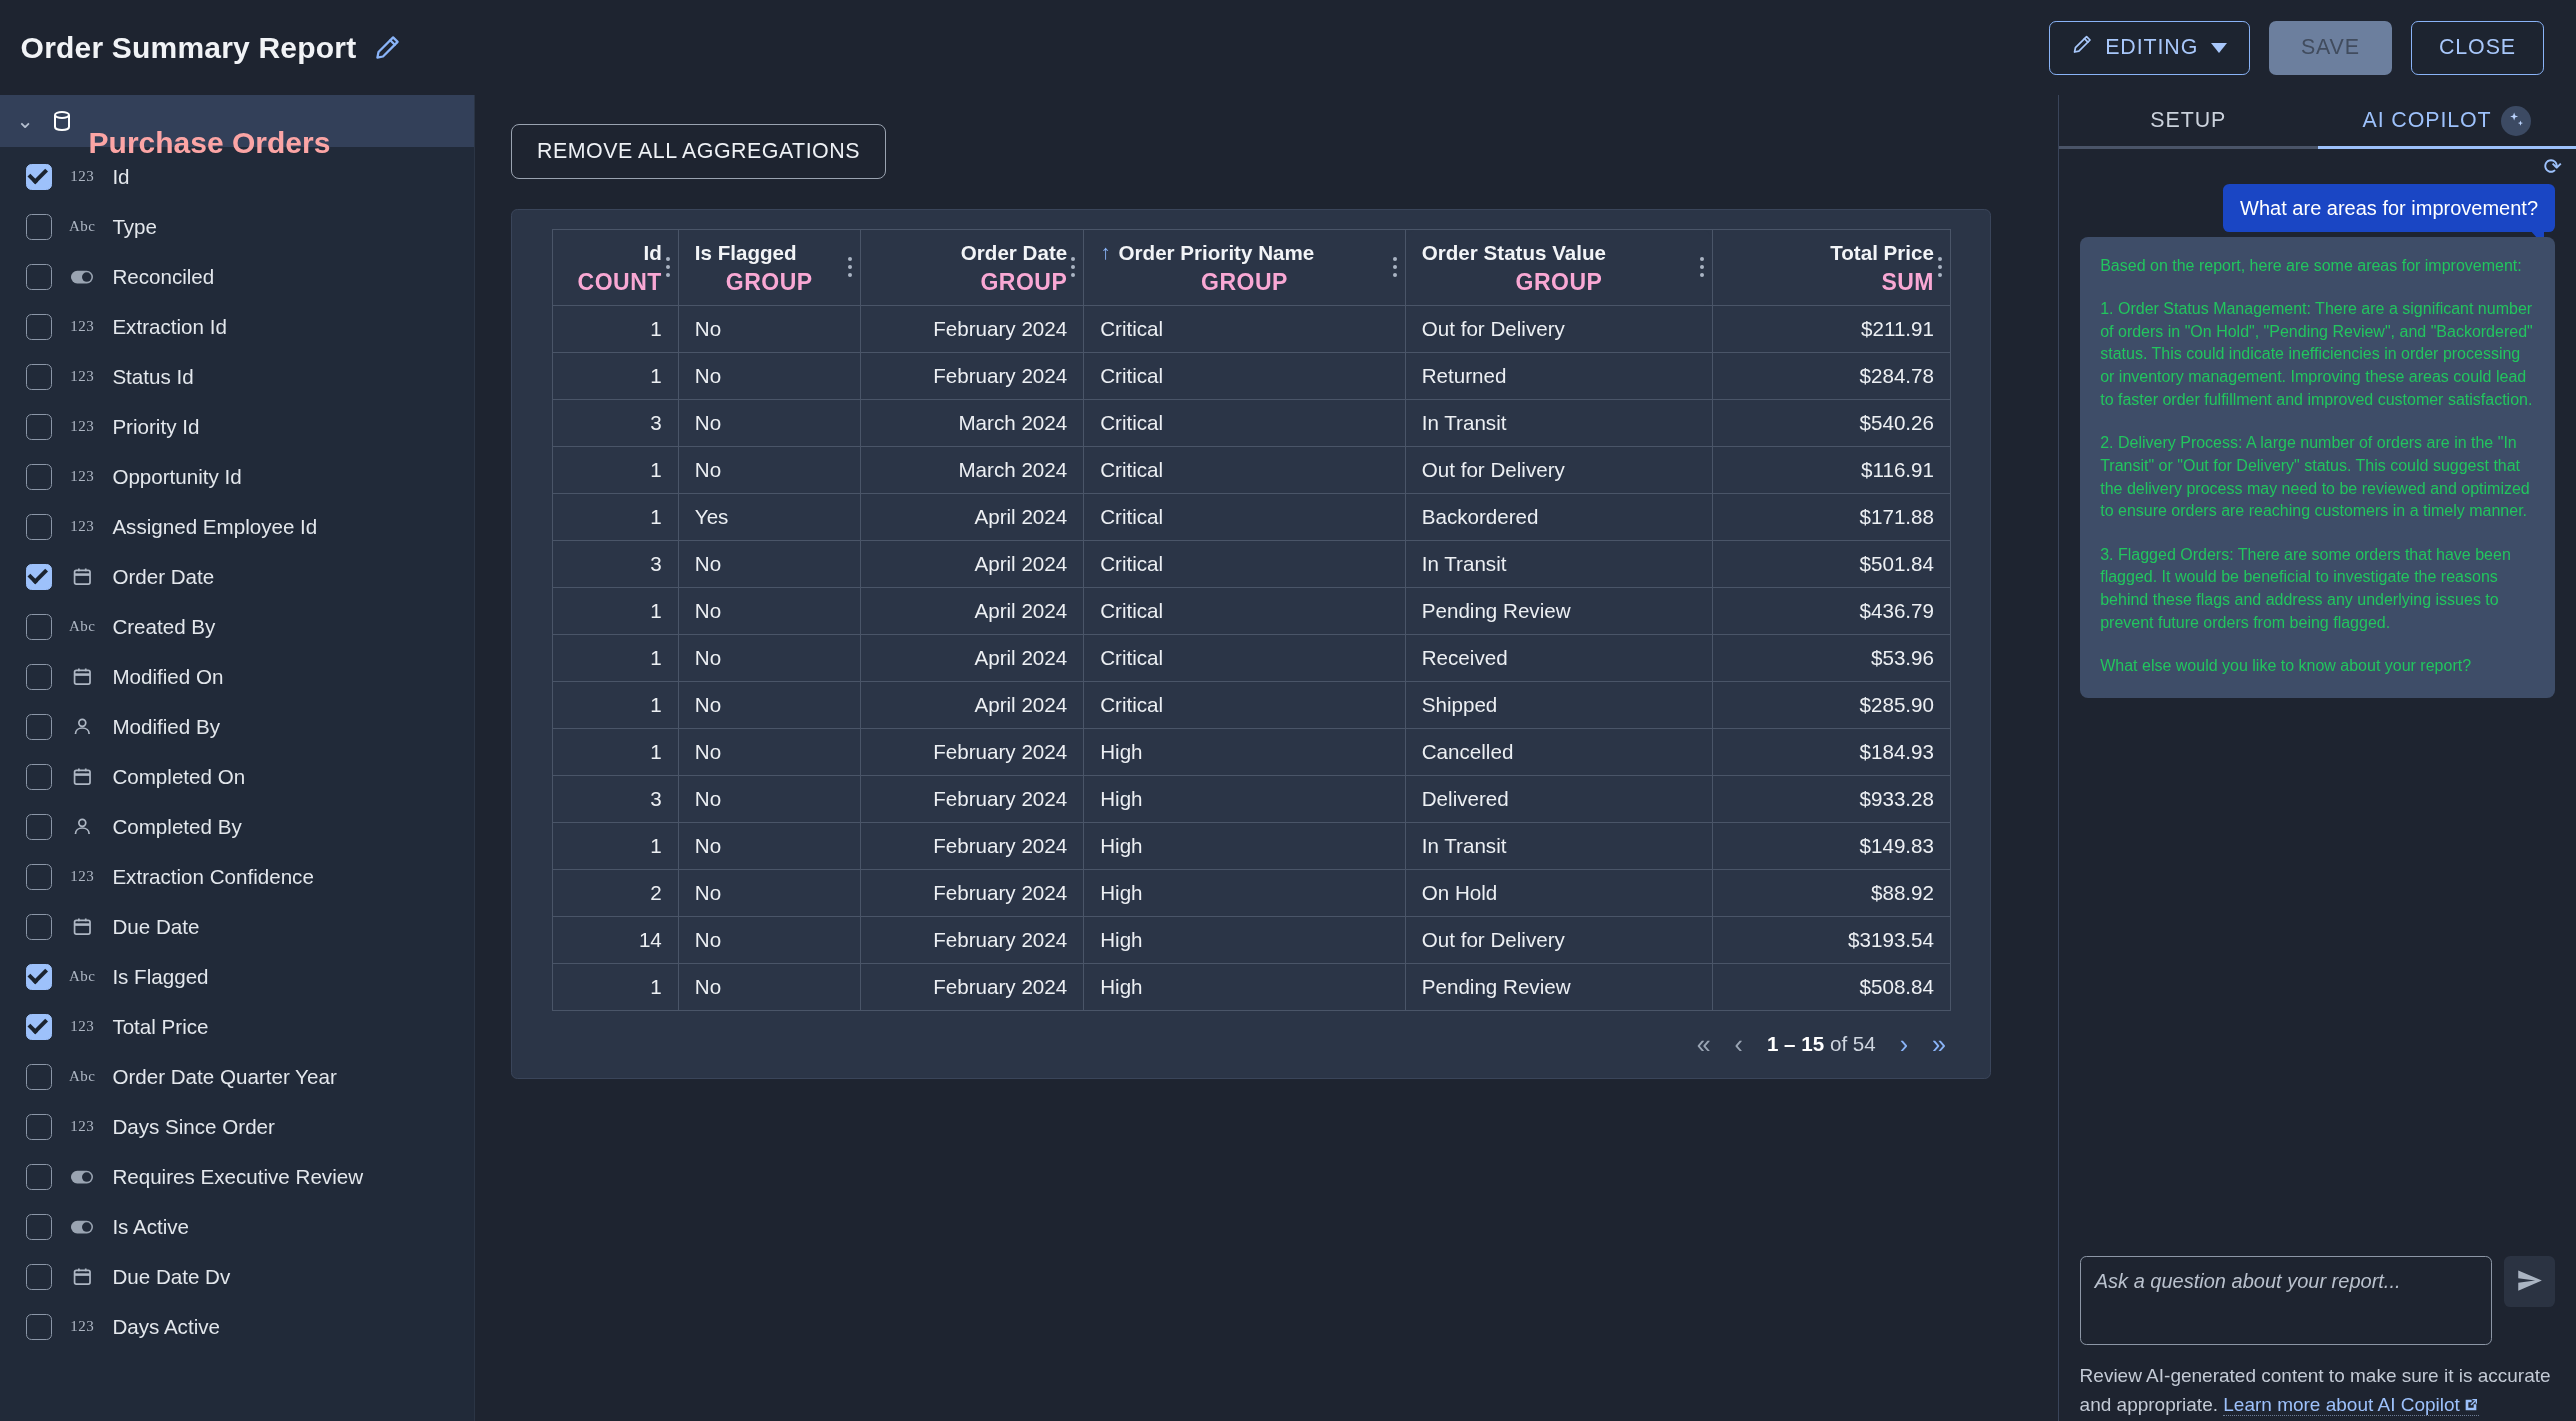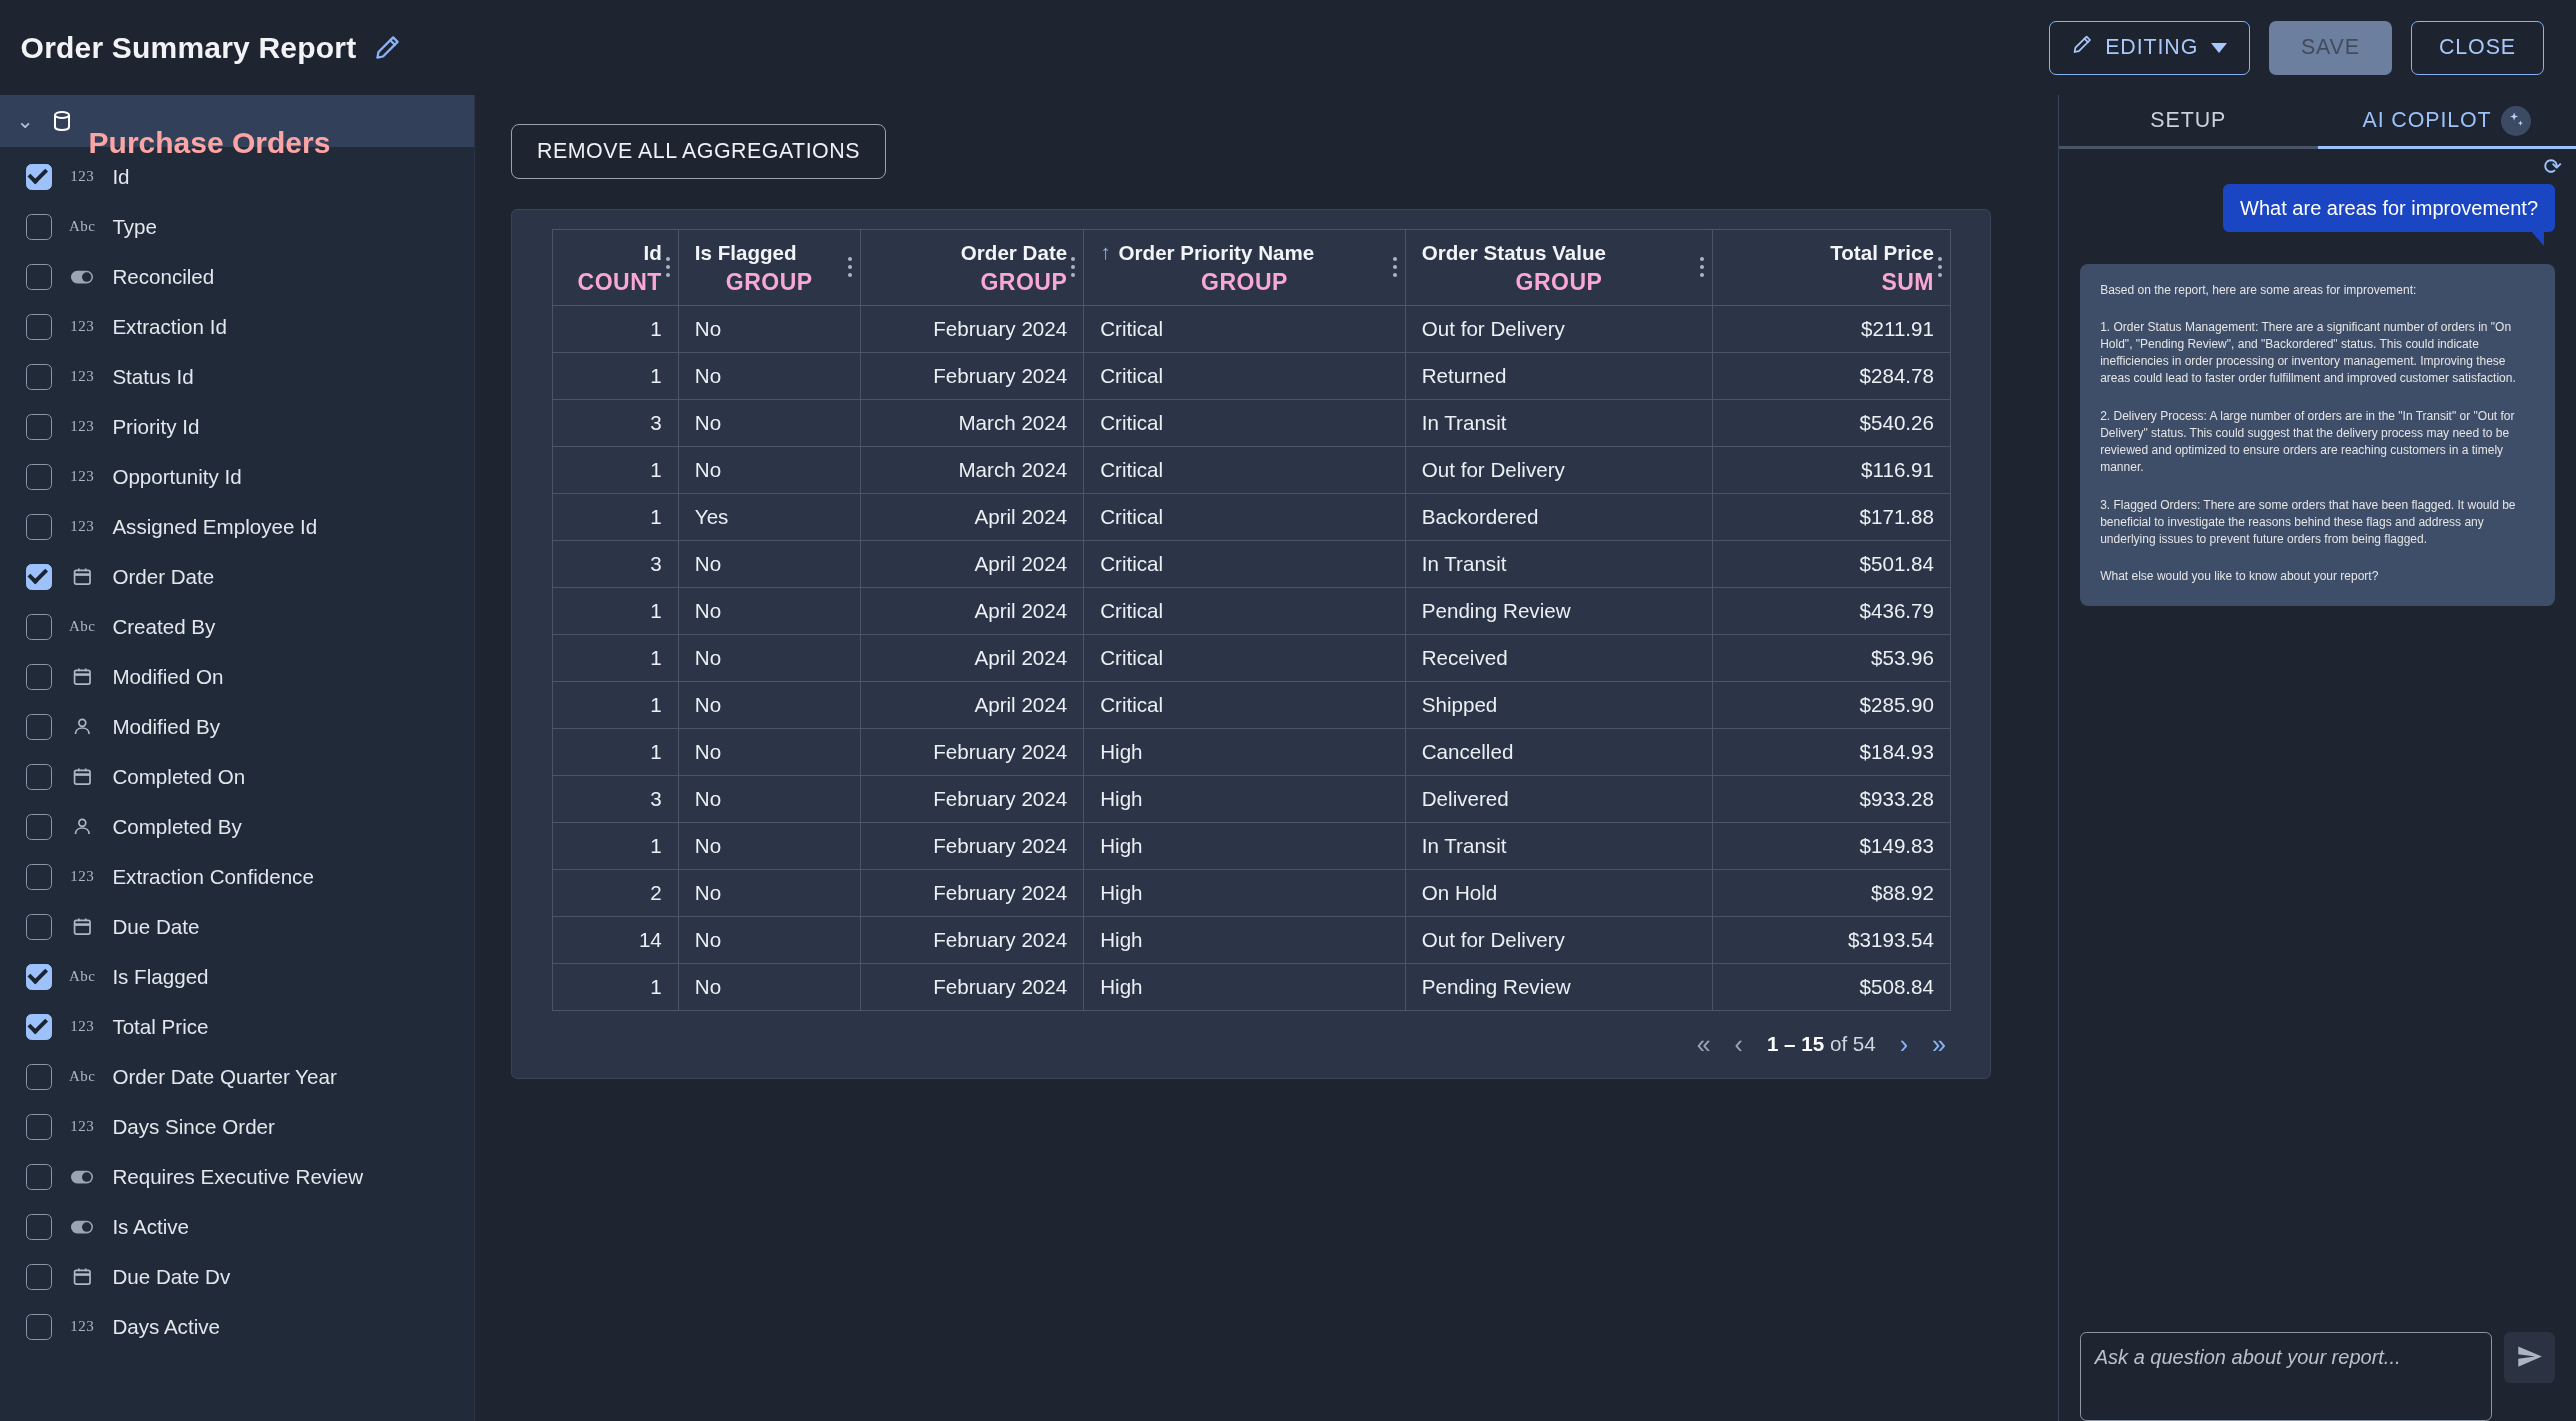--- a/index.html
+++ b/index.html
@@ -135,23 +135,23 @@
   .bubble-user {
     background: #1a46c4; color:#fff; font-size:20px; line-height:1.3;
     padding: 11px 17.4px; border-radius: 6.3px; position: relative; max-width: 427px;
   }
   .bubble-user::after {
     content:""; position:absolute; right: 11px; bottom: -14.2px;
     border-left: 14.2px solid transparent; border-right: 0 solid transparent;
     border-top: 16px solid #1a46c4;
   }
   .bubble-ai {
-    margin-top: 32px; background:#3e4d68; border-radius: 8px;
+    margin-top: 5px; background:#3e4d68; border-radius: 8px;
     padding: 17.4px 20.6px 20.6px 20.6px; position:relative;
-    font-size: 12px; line-height: 1.42; color:#e5e5e5;
+    font-size: 16px; line-height: 1.42; color:#22c55e;
     max-height: 727px; overflow:hidden;
   }
   .bubble-ai::after {
     content:""; position:absolute; left: 12.7px; bottom:-14.2px;
     border-right: 14.2px solid transparent; border-top: 16px solid #3e4d68;
   }
   .bubble-ai p { margin-bottom: 20.6px; }
   .bubble-ai p:last-child { margin-bottom: 0; }
 
   .composer { padding: 8px 20.6px 0 20.6px; display:flex; align-items:flex-start; gap: 12.7px; }
@@ -680,16 +680,24 @@
         <textarea class="ta" placeholder="Ask a question about your report..." style=""></textarea>
         <div class="send-btn">
           <span>
             <svg width="27" height="27" viewBox="0 0 24 24" fill="#aab4c2">
                 <path d="M2 21l21-9L2 3v7l15 2-15 2z"></path>
               </svg>
           </span>
         </div>
       </div>
 
+      <div class="disclaimer">
+        <span>Review AI-generated content to make sure it is accurate and appropriate.</span>
+        <a href="#"><span>Learn more about AI Copilot</span><span class="ext-ico"><svg width="16" height="16" viewBox="0 0 24 24" fill="none" stroke="#9dc1fb" stroke-width="2">
+                <path d="M5 5h7v2H7v10h10v-5h2v7H5z"></path>
+                <path d="M14 4h6v6"></path>
+                <path d="M20 4l-8 8"></path>
+              </svg></span></a>
+      </div>
     </div>
   </div>
 </div>
 
 
 </body></html>

